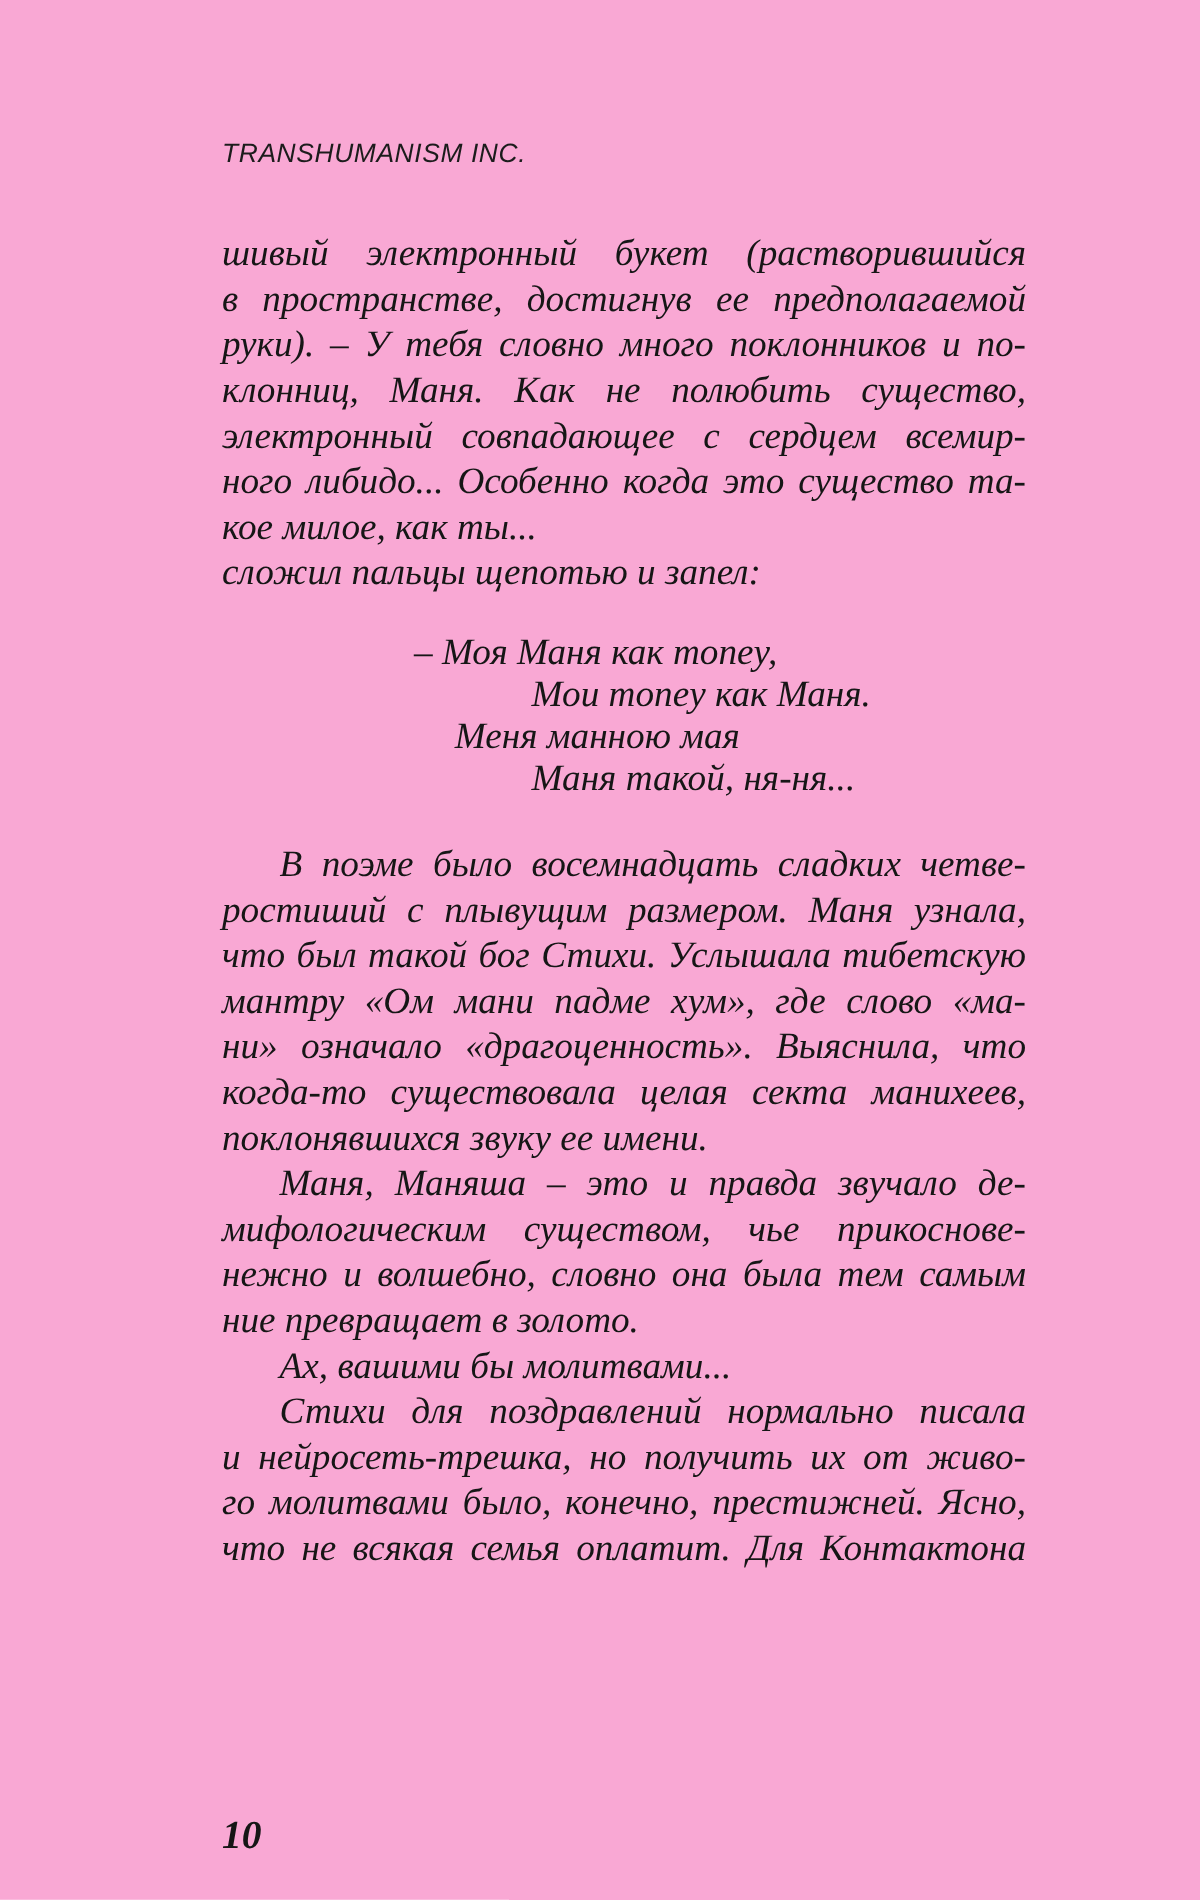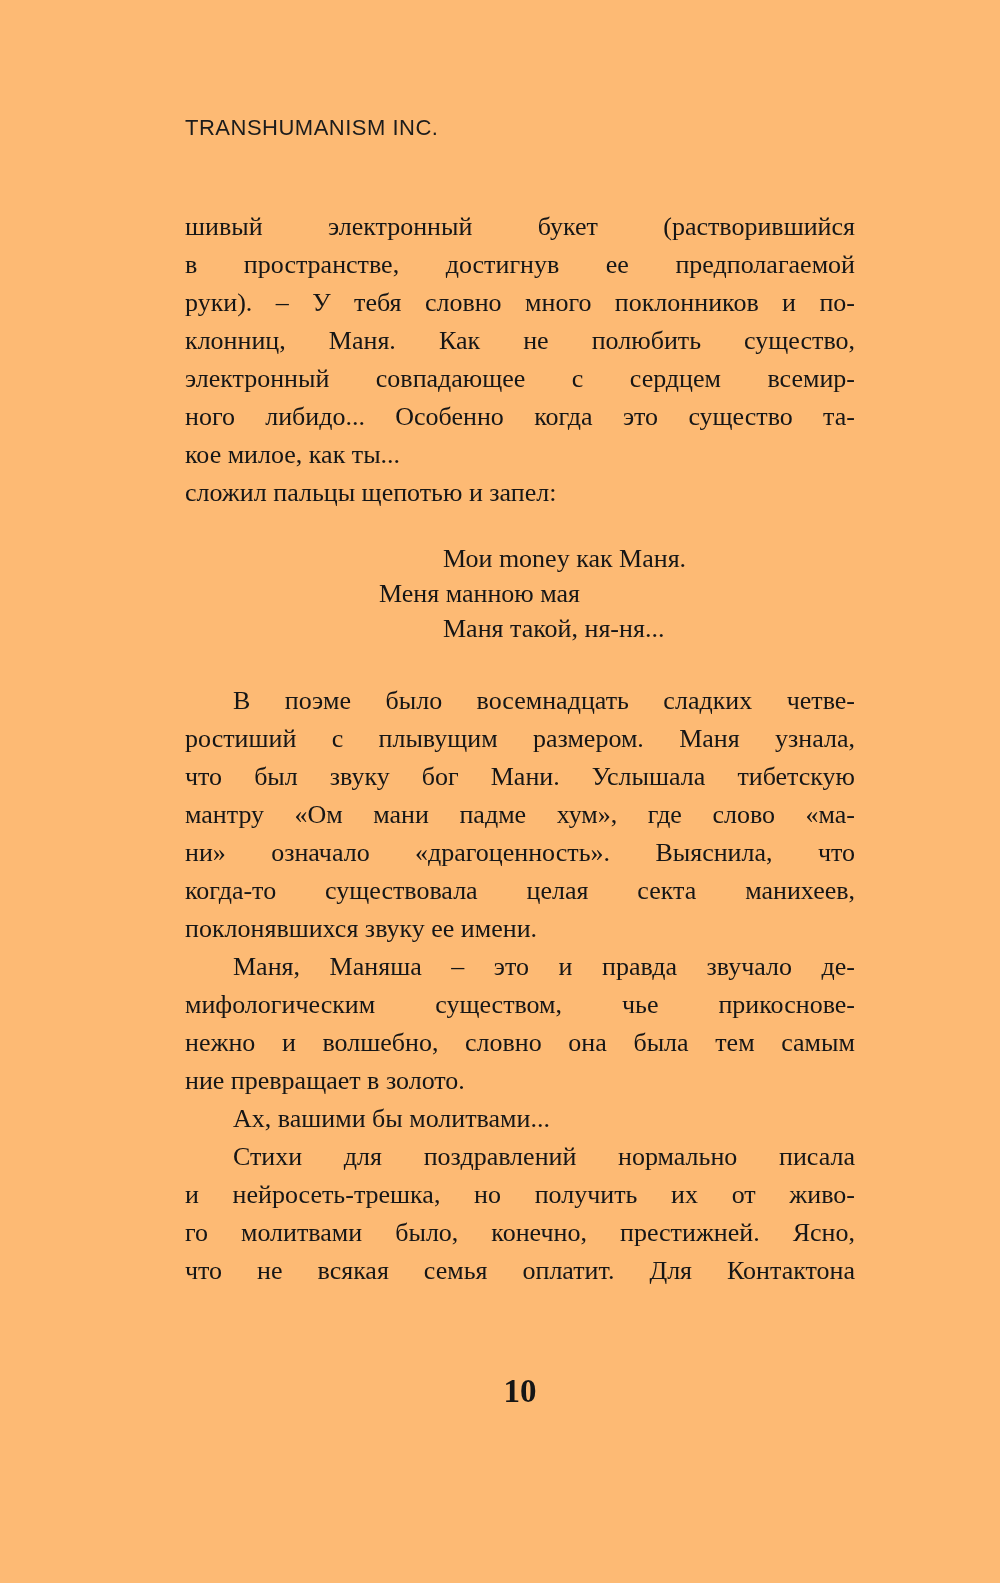--- a/index.html
+++ b/index.html
@@ -1,62 +1,62 @@
 <!DOCTYPE html>
 <html><head>
 <meta charset="utf-8">
 <style>
   html, body { margin: 0; padding: 0; }
   .page {
     position: relative;
     width: 1000px;
     height: 1583px;
-    background: #fdba74;
+    background: #f9a8d4;
     overflow: hidden;
     font-family: "Liberation Serif", serif;
+    font-style: italic;
   }
   .running-header {
     position: absolute;
     left: 185px;
     top: 115px;
     font-family: "Liberation Sans", sans-serif;
     font-size: 22px;
     letter-spacing: 0.5px;
     color: #1c1c1c;
     white-space: nowrap;
   }
   .body-col {
     position: absolute;
     left: 185px;
-    top: 208px;
+    top: 192px;
     width: 670px;
-    font-size: 26px;
+    font-size: 31px;
     line-height: 38px;
     color: #161616;
   }
   .block { margin: 0; }
   .line { white-space: nowrap; }
   .line.justify {
     white-space: normal;
     text-align: justify;
     text-align-last: justify;
   }
   .line.first-indent { text-indent: 48px; }
   .verse-block {
     margin-top: 29px;
     margin-bottom: 36px;
     line-height: 35px;
   }
   .verse-line { white-space: nowrap; }
   .page-number {
     position: absolute;
     left: 185px;
-    top: 1373px;
+    top: 1512px;
     width: 670px;
-    text-align: center;
     font-size: 33px;
     font-weight: bold;
     color: #161616;
   }
 </style>
 </head>
 <body>
 
 <div class="page">
   <div class="running-header">TRANSHUMANISM INC.</div>
@@ -68,28 +68,29 @@
         <div class="line justify">руки). – У тебя словно много поклонников и по-</div>
         <div class="line justify">клонниц, Маня. Как не полюбить существо,</div>
         <div class="line justify">электронный совпадающее с сердцем всемир-</div>
         <div class="line justify">ного либидо... Особенно когда это существо та-</div>
         <div class="line">кое милое, как ты...</div>
       </div>
       <div class="block paragraph">
         <div class="line">сложил пальцы щепотью и запел:</div>
       </div>
       <div class="block verse-block">
+        <div class="verse-line" style="margin-left: 160px;">– Моя Маня как money,</div>
         <div class="verse-line" style="margin-left: 258px;">Мои money как Маня.</div>
         <div class="verse-line" style="margin-left: 194px;">Меня манною мая</div>
         <div class="verse-line" style="margin-left: 258px;">Маня такой, ня-ня...</div>
       </div>
       <div class="block paragraph">
         <div class="line justify first-indent">В поэме было восемнадцать сладких четве-</div>
         <div class="line justify">ростиший с плывущим размером. Маня узнала,</div>
-        <div class="line justify">что был звуку бог Мани. Услышала тибетскую</div>
+        <div class="line justify">что был такой бог Стихи. Услышала тибетскую</div>
         <div class="line justify">мантру «Ом мани падме хум», где слово «ма-</div>
         <div class="line justify">ни» означало «драгоценность». Выяснила, что</div>
         <div class="line justify">когда-то существовала целая секта манихеев,</div>
         <div class="line">поклонявшихся звуку ее имени.</div>
       </div>
       <div class="block paragraph">
         <div class="line justify first-indent">Маня, Маняша – это и правда звучало де-</div>
         <div class="line justify">мифологическим существом, чье прикоснове-</div>
         <div class="line justify">нежно и волшебно, словно она была тем самым</div>
         <div class="line">ние превращает в золото.</div>

